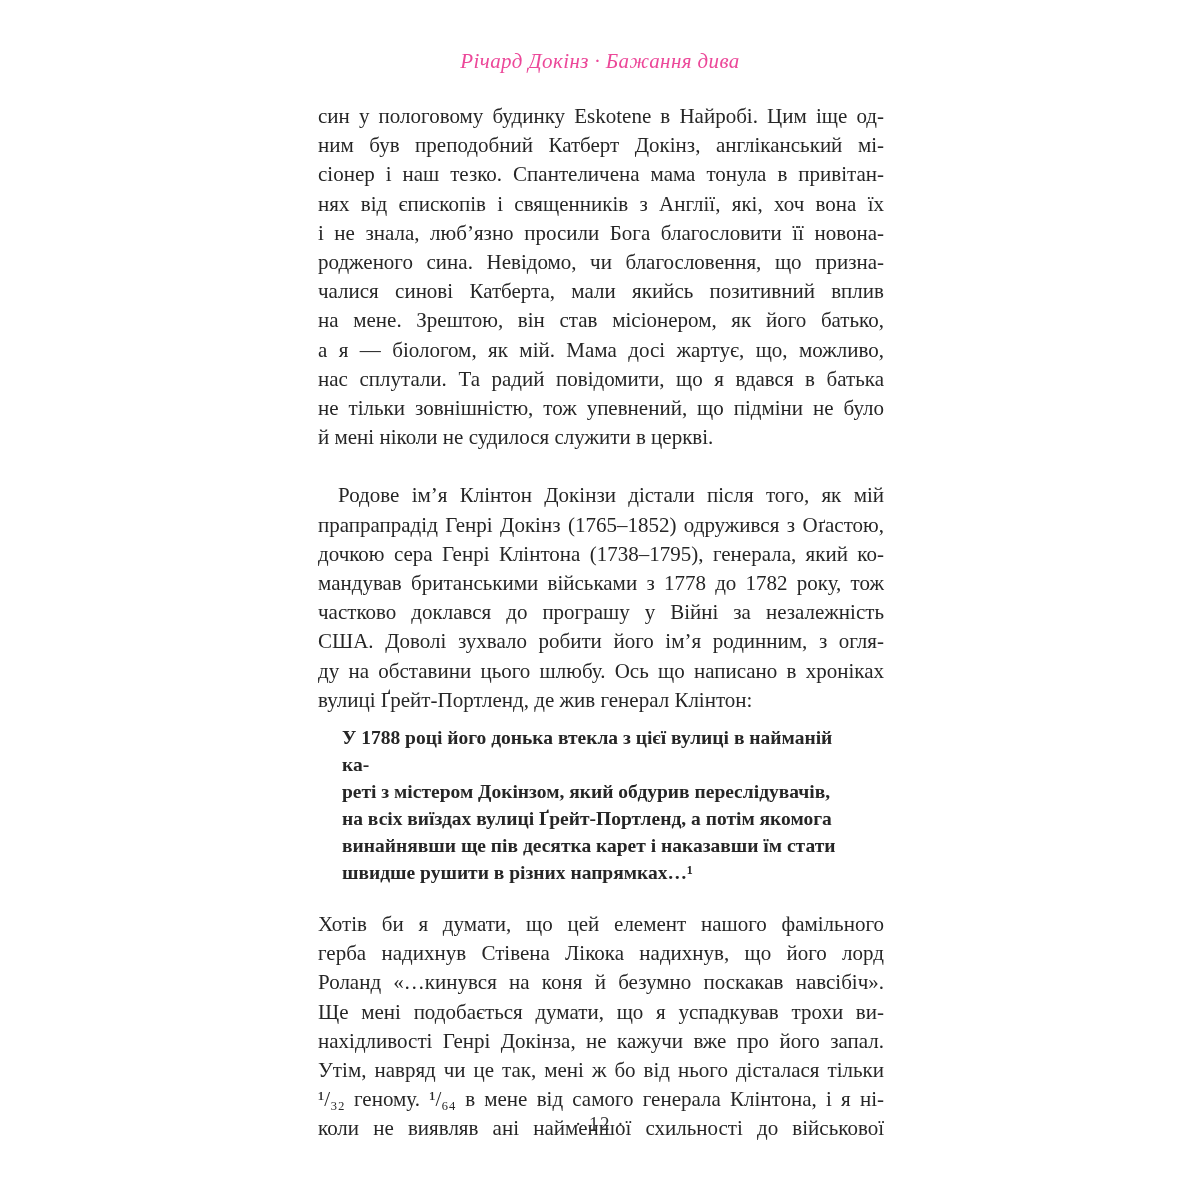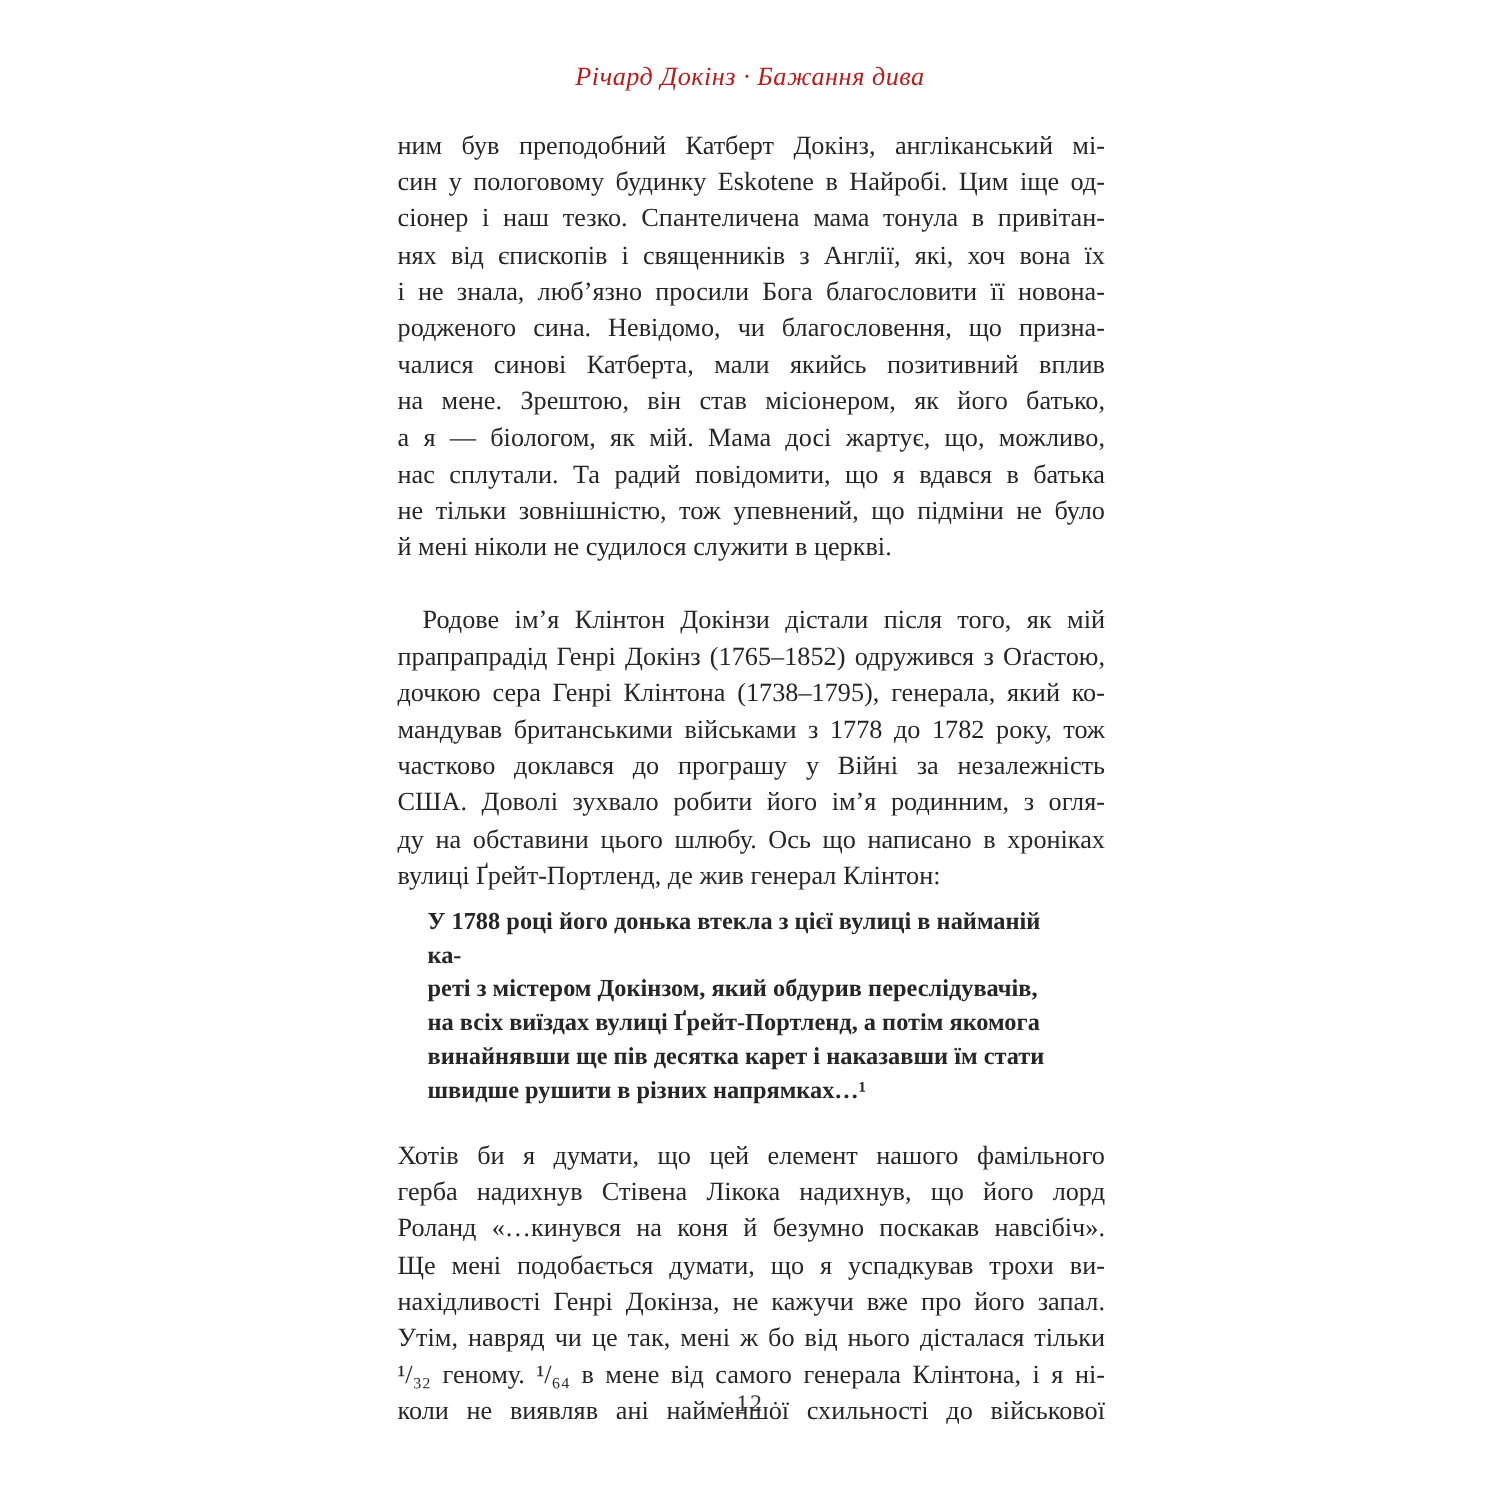--- a/index.html
+++ b/index.html
@@ -13,21 +13,21 @@
     overflow: hidden;
   }
   .running-header {
     position: absolute;
     top: 49px;
     left: 0;
     right: 0;
     text-align: center;
     font-style: italic;
     font-size: 21px;
-    color: #b91c1c;
+    color: #ec4899;
     letter-spacing: 0.4px;
   }
   .text-block {
     position: absolute;
     left: 318px;
     top: 102px;
     width: 566px;
     font-size: 21px;
     line-height: 29.2px;
   }
@@ -65,22 +65,22 @@
   }
 </style>
 </head>
 <body>
 
 <div class="page">
   <div class="running-header">Річард Докінз · Бажання дива</div>
 
   <div class="text-block">
       <div class="para">
+        <div class="line">син у пологовому будинку Eskotene в Найробі. Цим іще од-</div>
         <div class="line">ним був преподобний Катберт Докінз, англіканський мі-</div>
-        <div class="line">син у пологовому будинку Eskotene в Найробі. Цим іще од-</div>
         <div class="line">сіонер і наш тезко. Спантеличена мама тонула в привітан-</div>
         <div class="line">нях від єпископів і священників з Англії, які, хоч вона їх</div>
         <div class="line">і не знала, люб’язно просили Бога благословити її новона-</div>
         <div class="line">родженого сина. Невідомо, чи благословення, що призна-</div>
         <div class="line">чалися синові Катберта, мали якийсь позитивний вплив</div>
         <div class="line">на мене. Зрештою, він став місіонером, як його батько,</div>
         <div class="line">а я — біологом, як мій. Мама досі жартує, що, можливо,</div>
         <div class="line">нас сплутали. Та радий повідомити, що я вдався в батька</div>
         <div class="line">не тільки зовнішністю, тож упевнений, що підміни не було</div>
         <div class="line end">й мені ніколи не судилося служити в церкві.</div>

